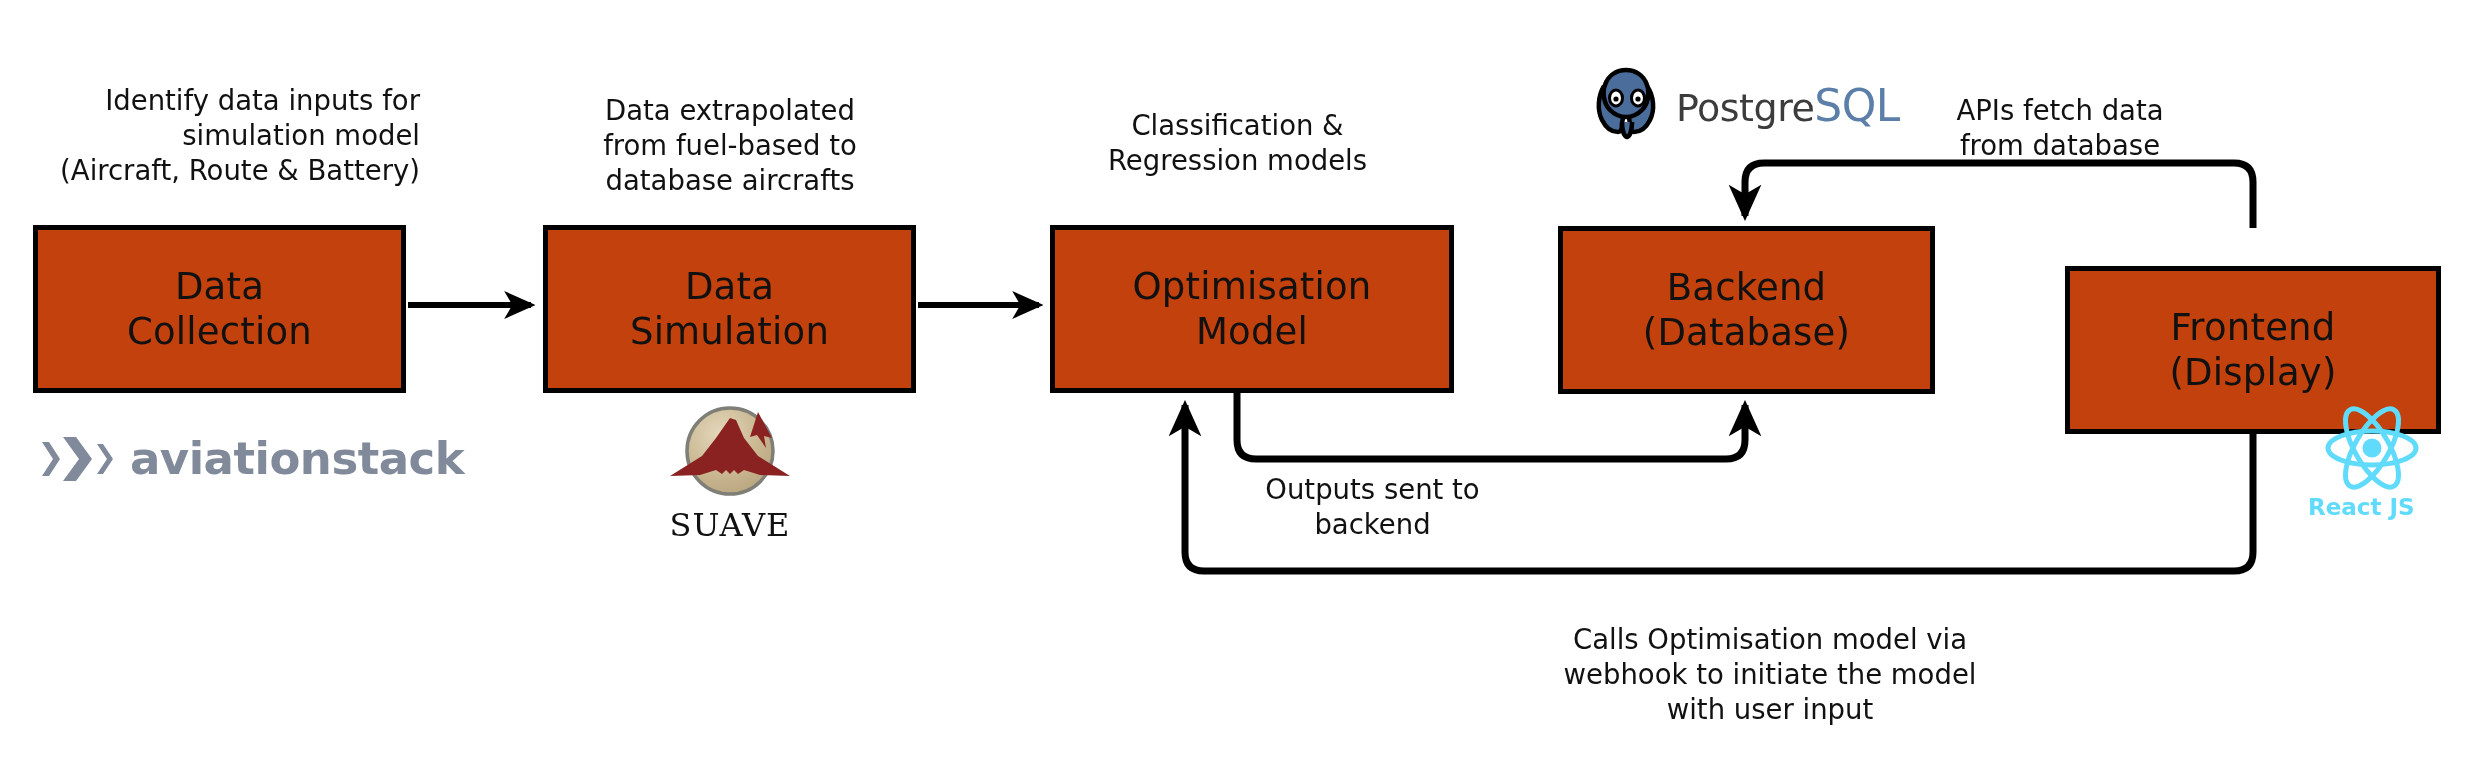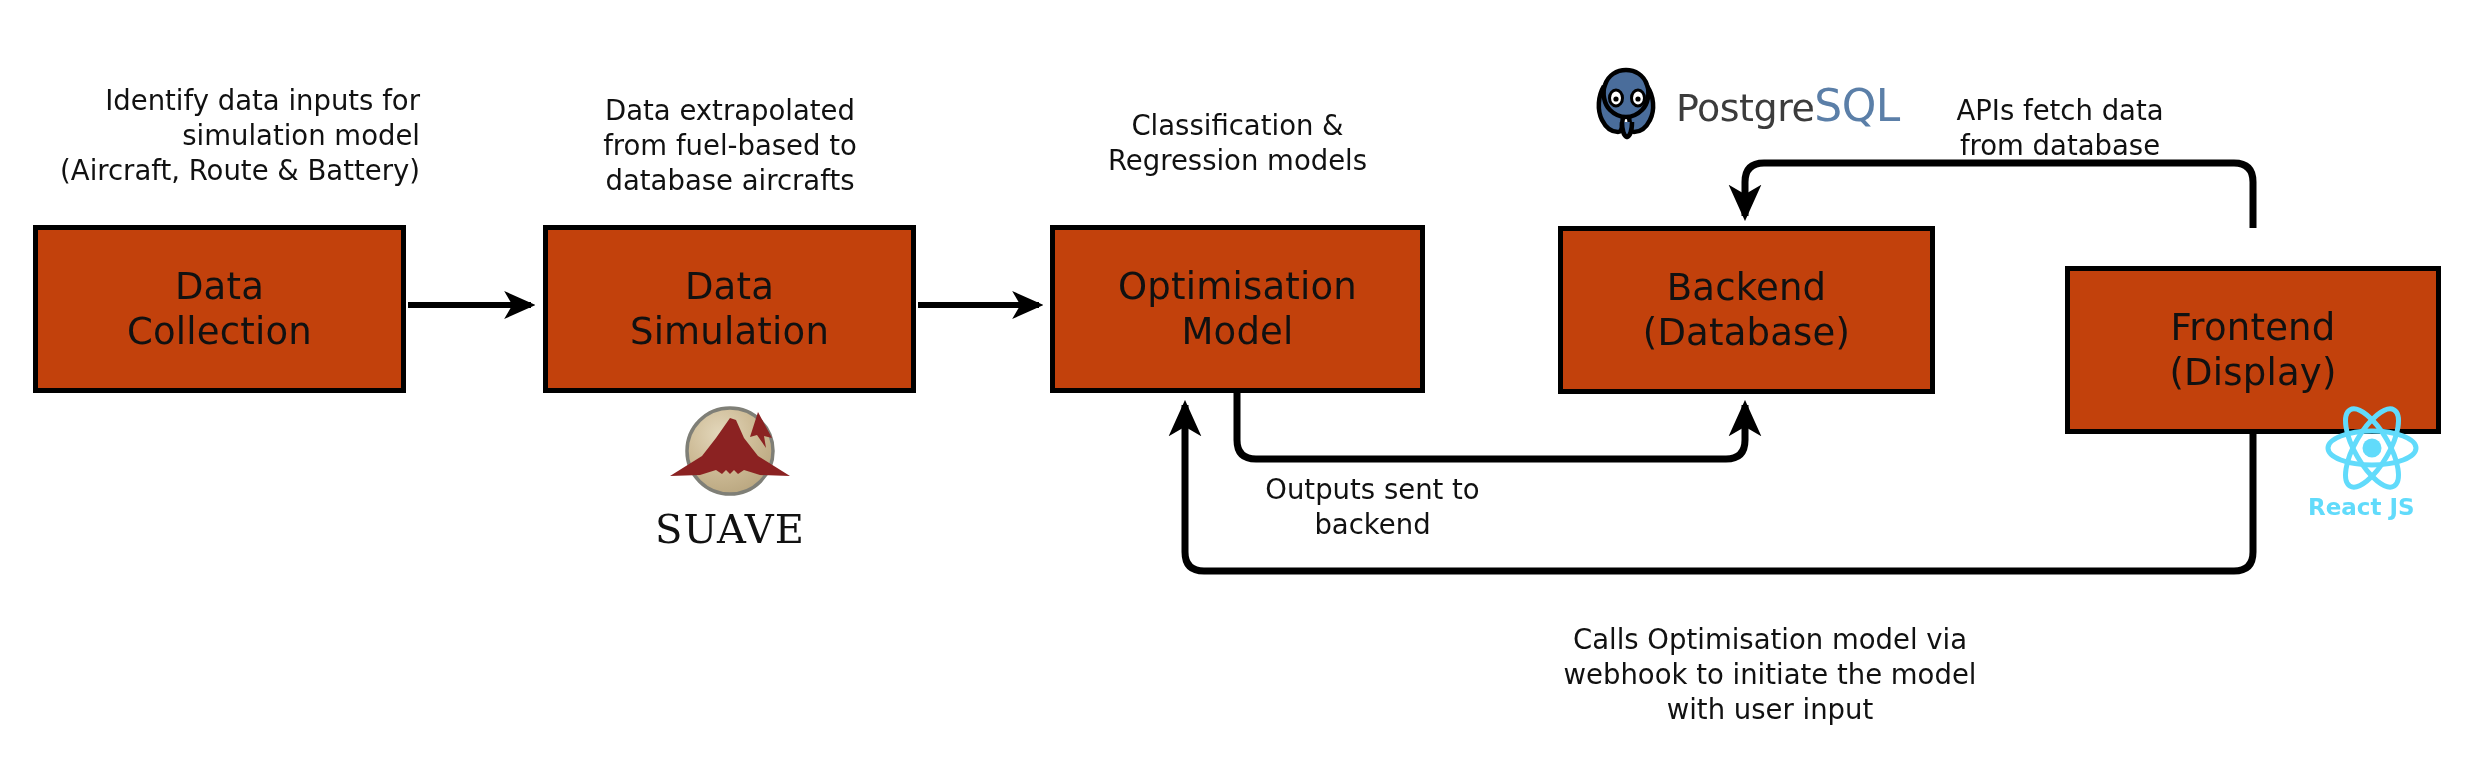--- a/index.html
+++ b/index.html
@@ -79,21 +79,21 @@
     align-items: center;
     gap: 3px;
   }
   
   #logo-suave {
     width: 180px;
     text-align: center;
   }
   .suave-word {
     font-family: "DejaVu Serif", serif;
-    font-size: 40px;
+    font-size: 32px;
     color: #111111;
     letter-spacing: 1px;
     margin-top: 2px;
   }
   
   #logo-postgres {
     display: flex;
     align-items: center;
     gap: 12px;
   }
@@ -156,21 +156,21 @@
   <div class="proc-box" style="left:33px; top:225px; width:373px; height:168px;">
     <div class="proc-label">Data
 Collection</div>
   </div>
 
   <div class="proc-box" style="left:543px; top:225px; width:373px; height:168px;">
     <div class="proc-label">Data
 Simulation</div>
   </div>
 
-  <div class="proc-box" style="left:1050px; top:225px; width:375px; height:168px;">
+  <div class="proc-box" style="left:1050px; top:225px; width:404px; height:168px;">
     <div class="proc-label">Optimisation
 Model</div>
   </div>
 
   <div class="proc-box" style="left:1558px; top:226px; width:377px; height:168px;">
     <div class="proc-label">Backend
 (Database)</div>
   </div>
 
   <div class="proc-box" style="left:2065px; top:226px; width:376px; height:168px;margin-top:40px;">
@@ -192,20 +192,30 @@
   <div class="note" style="left:1895px; top:93px; width:330px;">APIs fetch data
 from database</div>
 
   <div class="note" style="left:1215px; top:472px; width:315px;">Outputs sent to
 backend</div>
 
   <div class="note" style="left:1545px; top:622px; width:450px;">Calls Optimisation model via
 webhook to initiate the model
 with user input</div>
 
+  <div class="logo" id="logo-aviationstack" style="left:40px; top:432px;">
+    <span class="avs-chevs">
+      <svg width="76" height="52" viewBox="0 0 76 52" xmlns="http://www.w3.org/2000/svg">
+        <path d="M2 9 L9 9 L20 26 L9 43 L2 43 L13 26 Z" fill="#818a9a"></path>
+        <path d="M23 4 L36 4 L52 26 L36 48 L23 48 L39 26 Z" fill="#818a9a"></path>
+        <path d="M57 11 L63 11 L73 26 L63 41 L57 41 L67 26 Z" fill="#818a9a"></path>
+      </svg>
+    </span>
+    <span class="avs-word">aviationstack</span>
+  </div>
 
   <div class="logo" id="logo-suave" style="left:640px; top:404px;">
     <div>
       <svg width="180" height="96" viewBox="0 0 180 96" xmlns="http://www.w3.org/2000/svg">
         <defs>
           <radialGradient id="suaveDisc" cx="38%" cy="30%" r="75%">
             <stop offset="0%" stop-color="#e3d7bb"></stop>
             <stop offset="55%" stop-color="#cdbb96"></stop>
             <stop offset="100%" stop-color="#b9a67f"></stop>
           </radialGradient>

